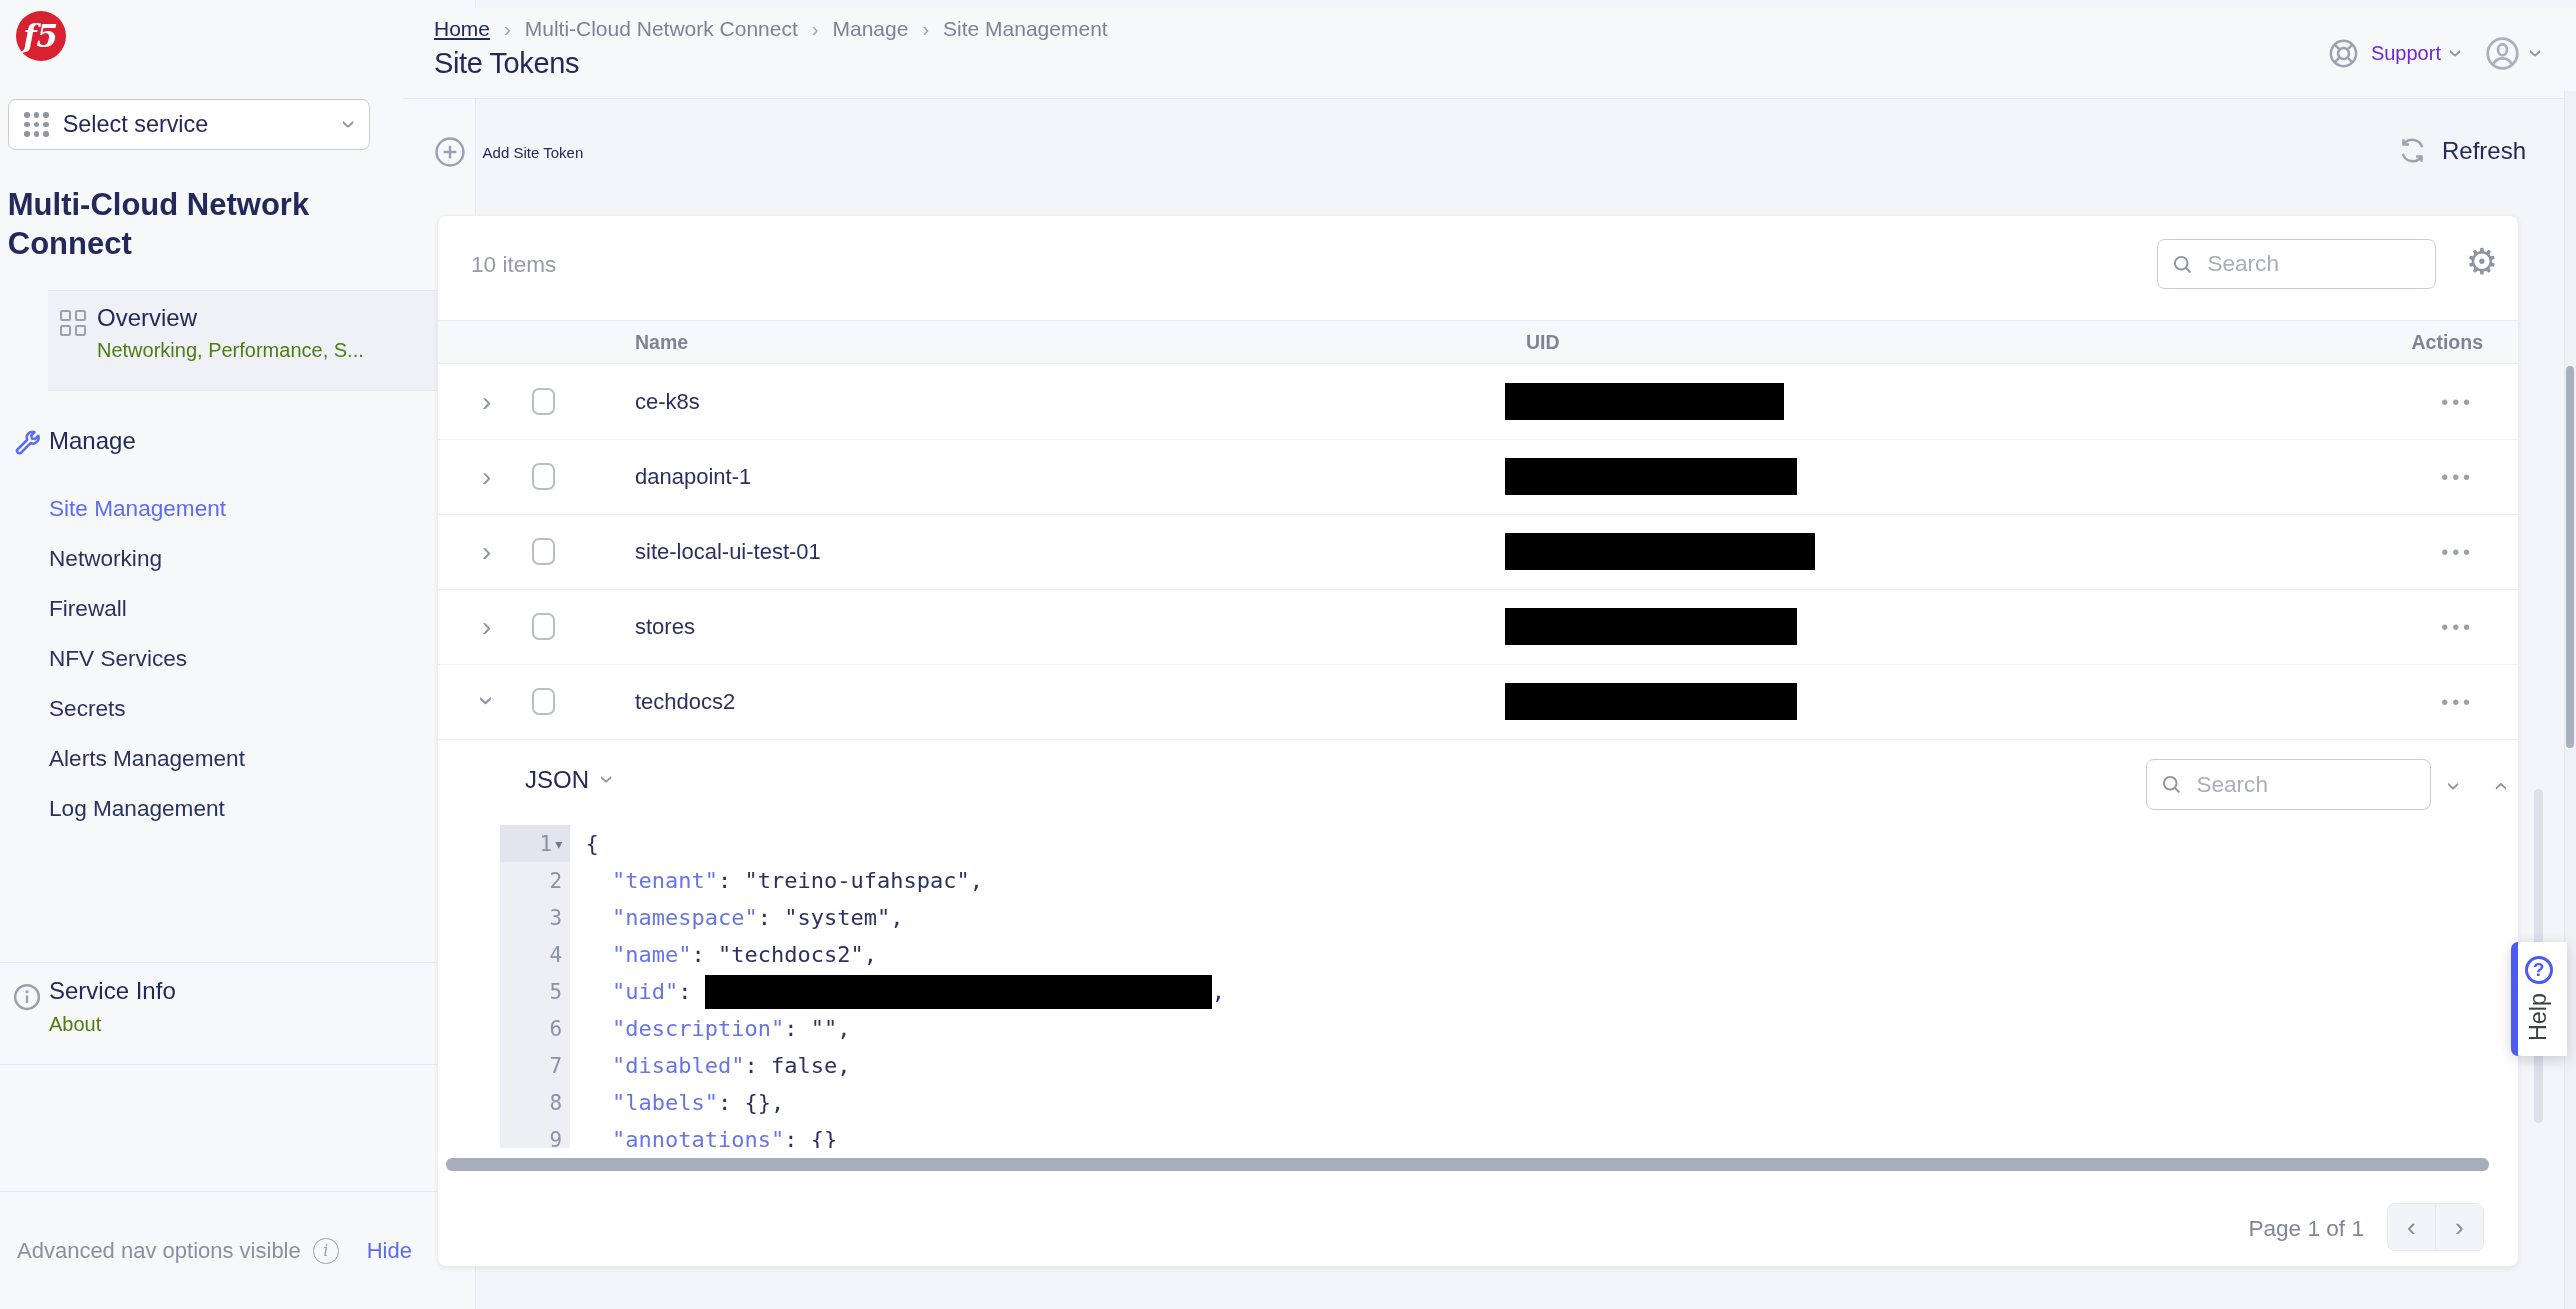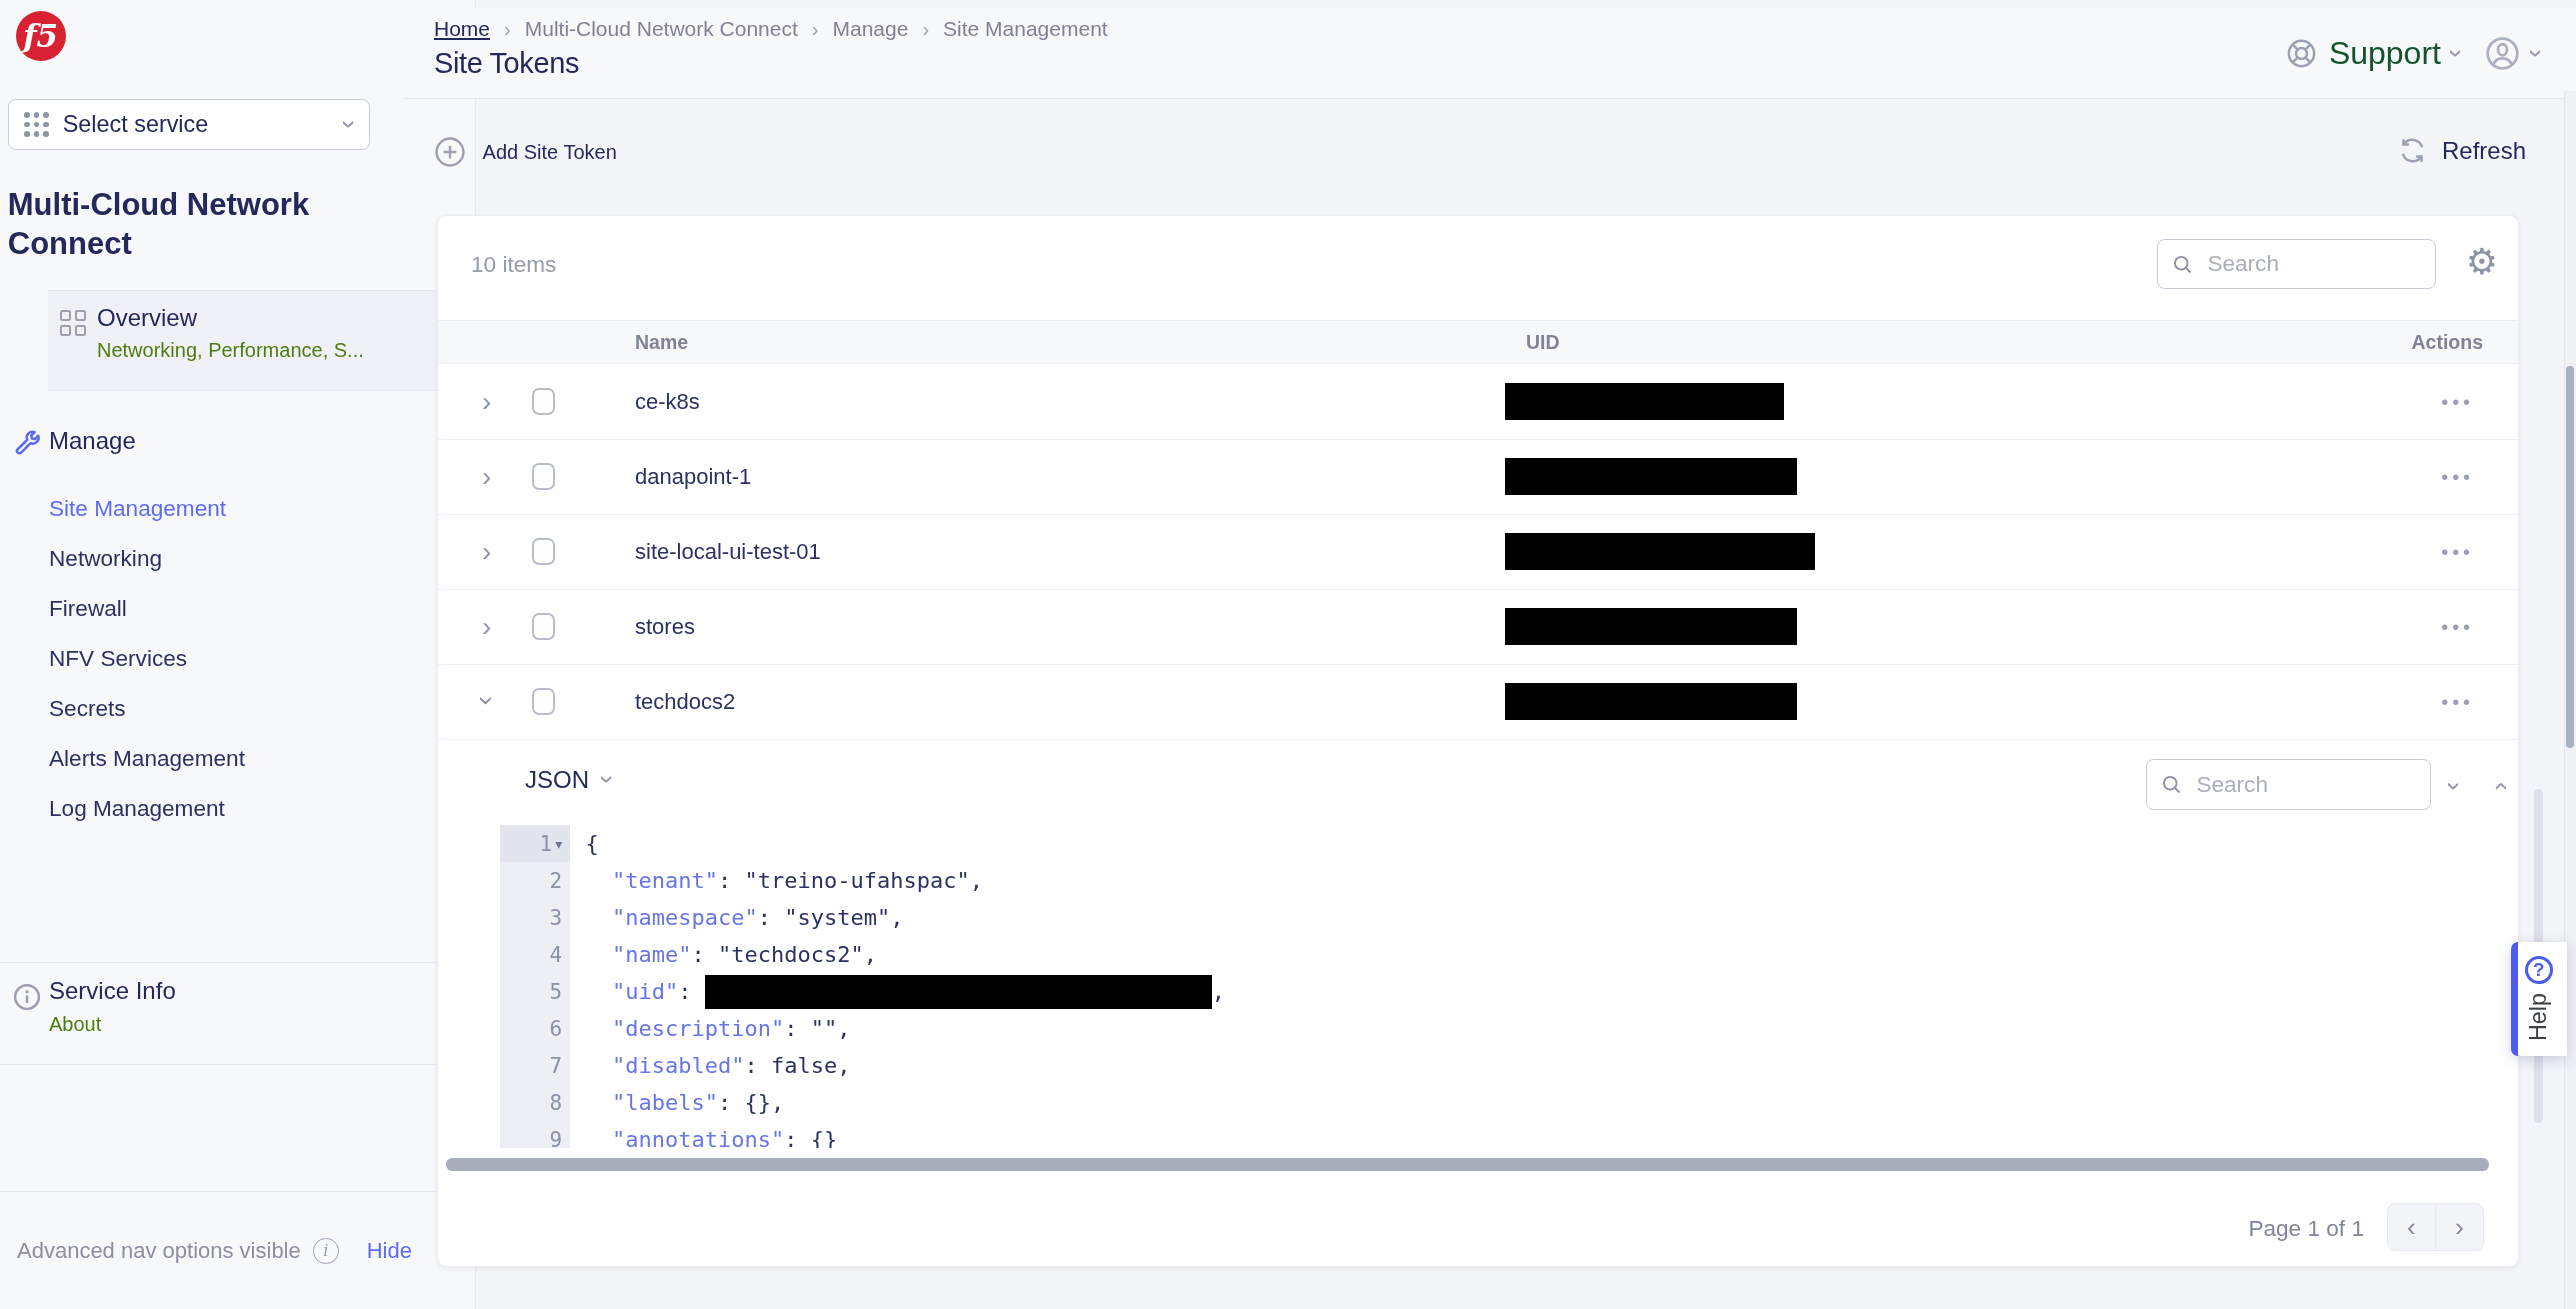--- a/index.html
+++ b/index.html
@@ -44,24 +44,24 @@
   
   .main{position:absolute;left:403px;top:8px;right:0;height:962px;}
   .main-header{position:absolute;top:0;left:0;right:0;height:91px;background:#f7f8fa;border-bottom:1.6px solid #e6e8ee;box-sizing:border-box;}
   .breadcrumb{position:absolute;left:31px;top:9.4px;display:flex;align-items:center;gap:14px;font-size:21px;color:#7d8395;}
   .crumb{white-space:nowrap;}
   .crumb-home{color:#23295a;text-decoration:underline;cursor:pointer;}
   .crumb-sep{color:#9aa0af;font-size:20px;}
   .page-title{position:absolute;left:31px;top:39px;font-size:29px;font-weight:500;color:#23295a;letter-spacing:-0.4px;}
   .header-right{position:absolute;right:36px;top:0;height:91px;display:flex;align-items:center;gap:23.4px;}
   .support-group,.account-group{display:flex;align-items:center;gap:11px;cursor:pointer;}
-  .support-label{font-size:32px;color:#14532d;}
+  .support-label{font-size:20px;color:#6d28d9;}
 
   .toolbar{position:absolute;top:91px;left:0;right:0;height:115px;}
-  .add-btn{position:absolute;left:30px;top:36px;display:flex;align-items:center;gap:15.6px;font-size:20px;color:#23295a;cursor:pointer;}
+  .add-btn{position:absolute;left:30px;top:36px;display:flex;align-items:center;gap:15.6px;font-size:15px;color:#23295a;cursor:pointer;}
   .refresh-btn{position:absolute;right:50px;top:36px;display:flex;align-items:center;gap:14px;font-size:24px;color:#23295a;cursor:pointer;}
 
   
   .card{position:absolute;left:34px;top:207px;width:2082px;height:1052px;background:#fff;border:0.8px solid #ececf2;border-radius:9.4px;box-shadow:0 1.6px 4.7px rgba(35,41,90,0.07);box-sizing:border-box;}
   .card-count{position:absolute;left:33px;top:36px;font-size:22.6px;color:#959bab;}
   .search-box{position:absolute;right:82px;top:23.4px;width:279px;height:50px;border:1.6px solid #c6cbd6;border-radius:7.8px;background:#fff;display:flex;align-items:center;padding:0 13px;gap:11px;box-sizing:border-box;}
   .search-box input{border:none;outline:none;font-size:22.6px;color:#2b3160;width:100%;background:transparent;font-family:inherit;}
   .search-box input::placeholder{color:#a9aeba;}
   .gear{position:absolute;right:20px;top:28px;font-size:36px;color:#8d94a4;font-family:"DejaVu Sans",sans-serif;cursor:pointer;line-height:1;}
 

